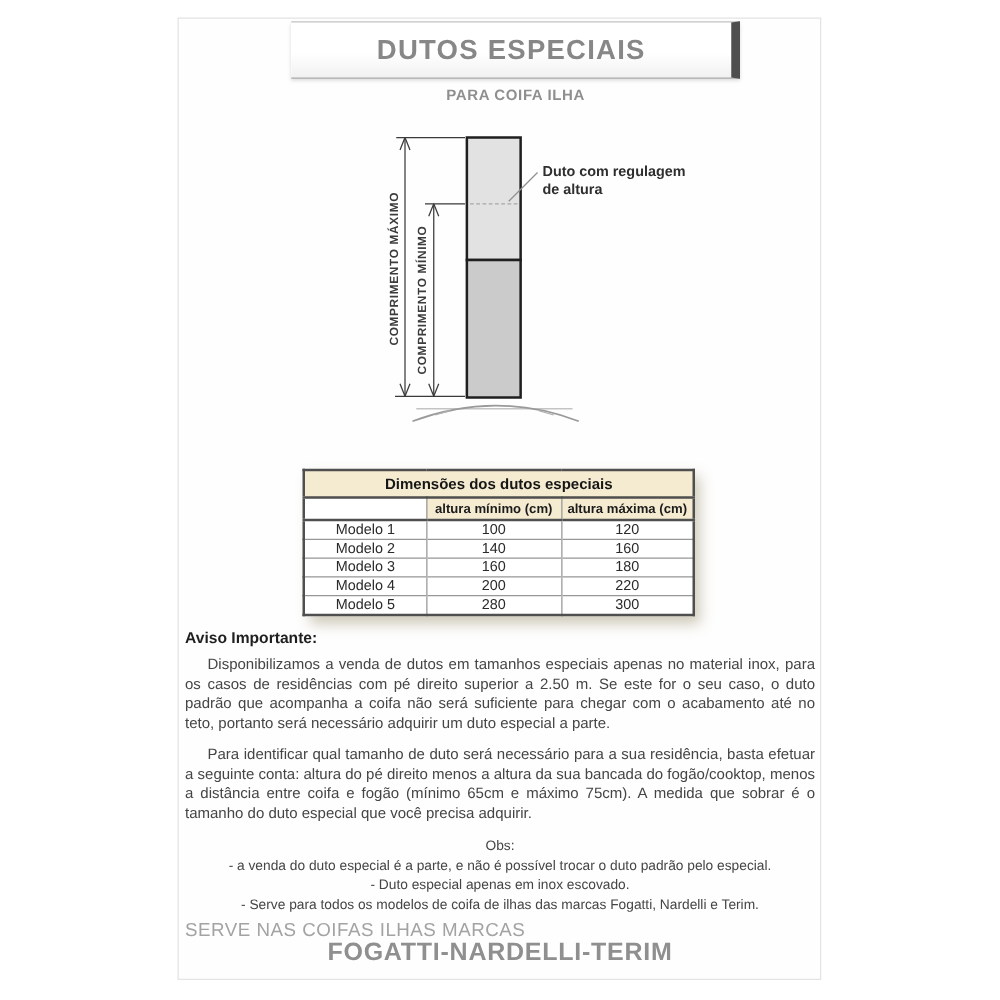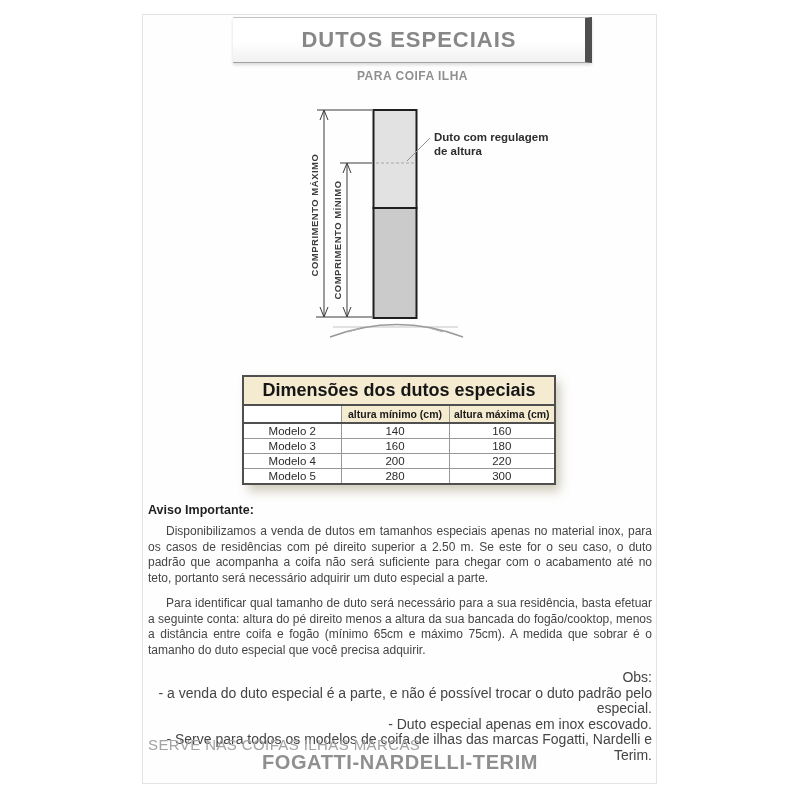--- a/index.html
+++ b/index.html
@@ -34,21 +34,21 @@
   .dim-table-wrap {
     position:absolute; left:99px; top:360px; width:312px;
     box-shadow:6px 6px 10px rgba(150,140,105,0.45);
   }
   table.dim-table {
     width:100%; border-collapse:collapse; table-layout:fixed;
     border:2px solid var(--table-border-dark); background:#ffffff;
   }
   table.dim-table td, table.dim-table th { text-align:center; }
   .tbl-title {
-    background:var(--table-header-bg); font-size:18px; font-weight:bold; color:#161616;
+    background:var(--table-header-bg); font-size:12px; font-weight:bold; color:#161616;
     padding:3px 0; border-bottom:2px solid var(--table-border-dark);
   }
   .tbl-colhead {
     background:var(--table-header-bg); font-size:10.5px; font-weight:bold; color:#1b1b1b;
     padding:2px 0; border-bottom:2px solid var(--table-border-dark);
     border-left:1px solid var(--table-border-light);
   }
   .tbl-colhead:first-child { border-left:none; background:#ffffff; }
   table.dim-table tbody td {
     font-size:11.5px; color:#2b2b2b; padding:1px 0; line-height:12px;
@@ -60,21 +60,21 @@
   .text-col { position:absolute; left:5px; width:504px; color:var(--body-text); }
   .notice-heading {
     position:absolute; left:5px; top:488px; width:504px; text-align:left;
     font-size:12.5px; font-weight:bold; color:#1f1f1f;
   }
   .para {
     font-size:12px; line-height:15.6px; text-align:justify; text-indent:18px;
   }
   .p1 { top:509px; }
   .p2 { top:581px; }
-  .obs { top:655px; font-size:14px; line-height:15.6px; text-align:right; }
+  .obs { top:655px; font-size:11px; line-height:15.6px; text-align:center; }
   .obs div { margin:0; }
   
   .footer-line1 {
     position:absolute; left:5px; top:721px; width:504px; text-align:left;
     font-size:15px; color:var(--footer-text); letter-spacing:0.4px;
   }
   .footer-line2 {
     position:absolute; left:5px; top:736px; width:504px; text-align:center;
     font-size:20px; font-weight:bold; color:var(--footer-brand); letter-spacing:0.6px;
   }
@@ -143,20 +143,25 @@
           <td class="tbl-title" colspan="3">Dimensões dos dutos especiais</td>
         </tr>
         <tr>
           <td class="tbl-colhead"></td>
           <td class="tbl-colhead">altura mínimo (cm)</td>
           <td class="tbl-colhead">altura máxima (cm)</td>
         </tr>
       </thead>
       <tbody>
         <tr>
+          <td>Modelo 1</td>
+          <td>100</td>
+          <td>120</td>
+        </tr>
+        <tr>
           <td>Modelo 2</td>
           <td>140</td>
           <td>160</td>
         </tr>
         <tr>
           <td>Modelo 3</td>
           <td>160</td>
           <td>180</td>
         </tr>
         <tr>

